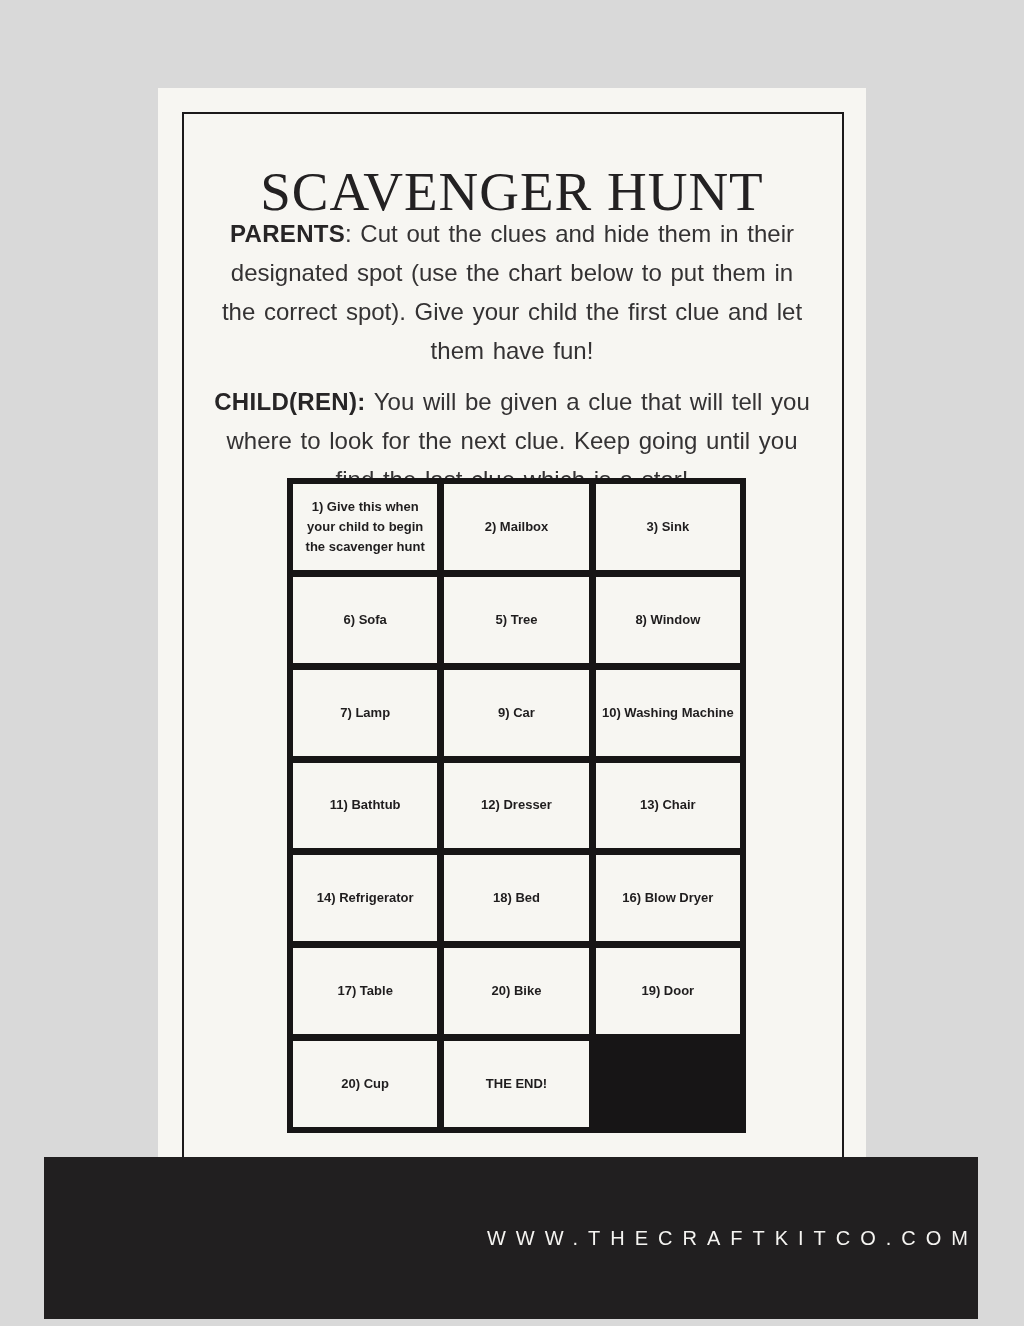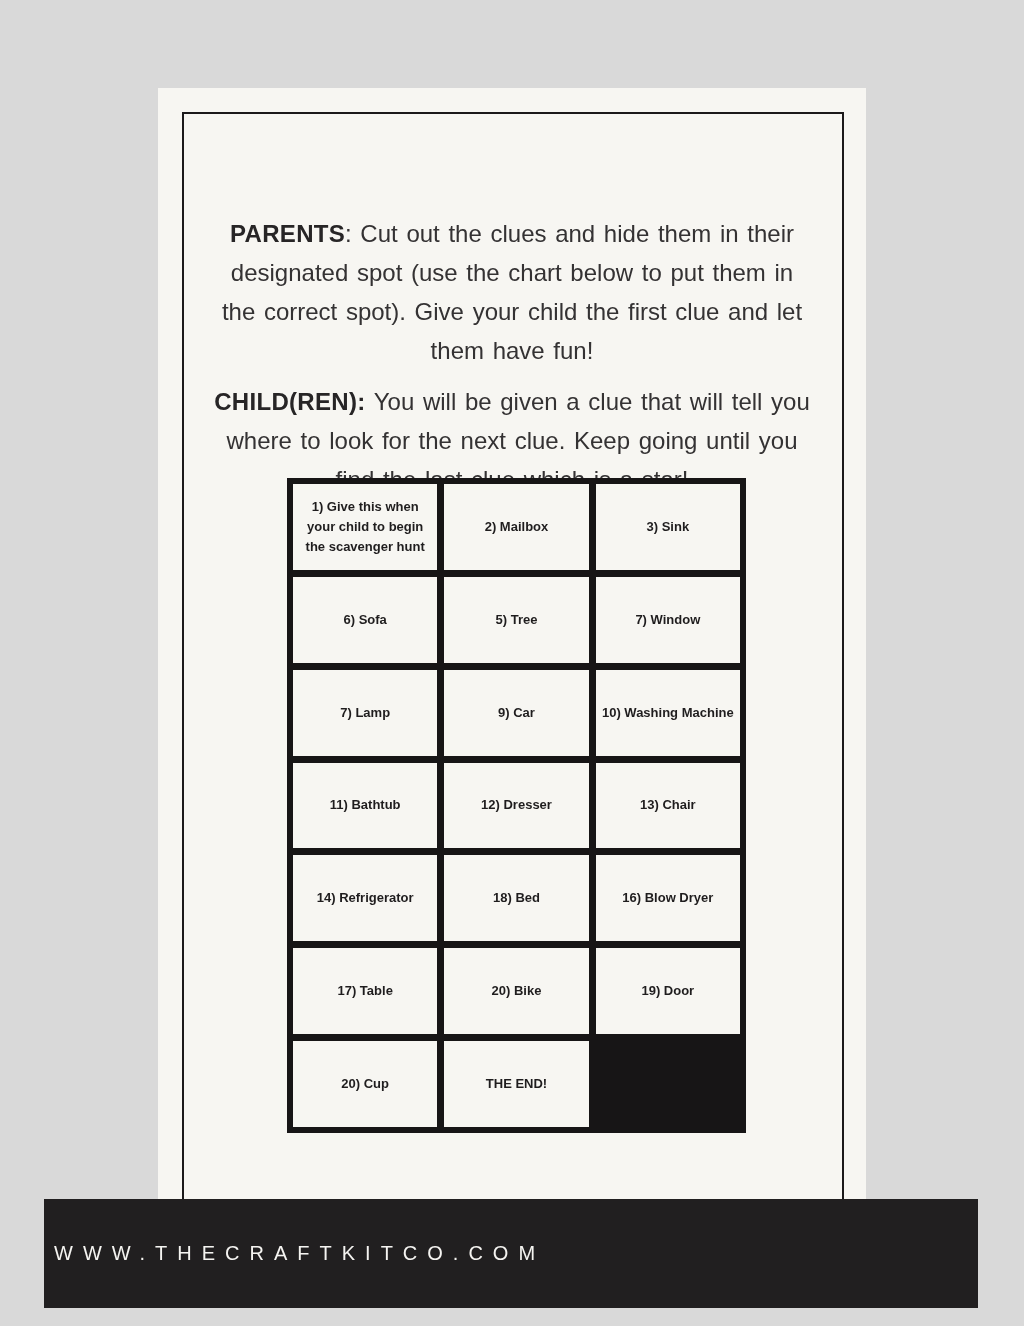--- a/index.html
+++ b/index.html
@@ -96,55 +96,56 @@
     line-height: 20px;
     color: #1f1d1e;
     padding: 2px 3px;
     box-sizing: border-box;
   }
 
   
   .footer-bar {
     position: absolute;
     left: 44px;
-    top: 1199px;
+    top: 1157px;
     width: 934px;
-    height: 109px;
+    height: 162px;
     background: #211f20;
     display: flex;
     align-items: center;
-    justify-content: flex-start;
+    justify-content: flex-end;
   }
   .footer-url {
     color: #f5f4f1;
     font-size: 20px;
     letter-spacing: 10px;
     font-weight: 400;
     text-indent: 10px;
   }
 </style>
 </head>
 <body>
 
 <div class="paper">
   <div class="inner-border"></div>
 
+  <h1 class="title">SCAVENGER HUNT</h1>
 
   <div class="instructions">
     <p><strong>PARENTS</strong><span>: Cut out the clues and hide them in their designated spot (use the chart below to put them in the correct spot). Give your child the first clue and let them have fun!</span></p>
     <p><strong>CHILD(REN):</strong><span> You will be given a clue that will tell you where to look for the next clue. Keep going until you find the last clue which is a star!</span></p>
   </div>
 
   <div class="clue-grid">
     <div class="cell">1) Give this when your child to begin the scavenger hunt</div>
     <div class="cell">2) Mailbox</div>
     <div class="cell">3) Sink</div>
     <div class="cell">6) Sofa</div>
     <div class="cell">5) Tree</div>
-    <div class="cell">7) Window</div>
+    <div class="cell">8) Window</div>
     <div class="cell">7) Lamp</div>
     <div class="cell">9) Car</div>
     <div class="cell">10) Washing Machine</div>
     <div class="cell">11) Bathtub</div>
     <div class="cell">12) Dresser</div>
     <div class="cell">13) Chair</div>
     <div class="cell">14) Refrigerator</div>
     <div class="cell">18) Bed</div>
     <div class="cell">16) Blow Dryer</div>
     <div class="cell">17) Table</div>

